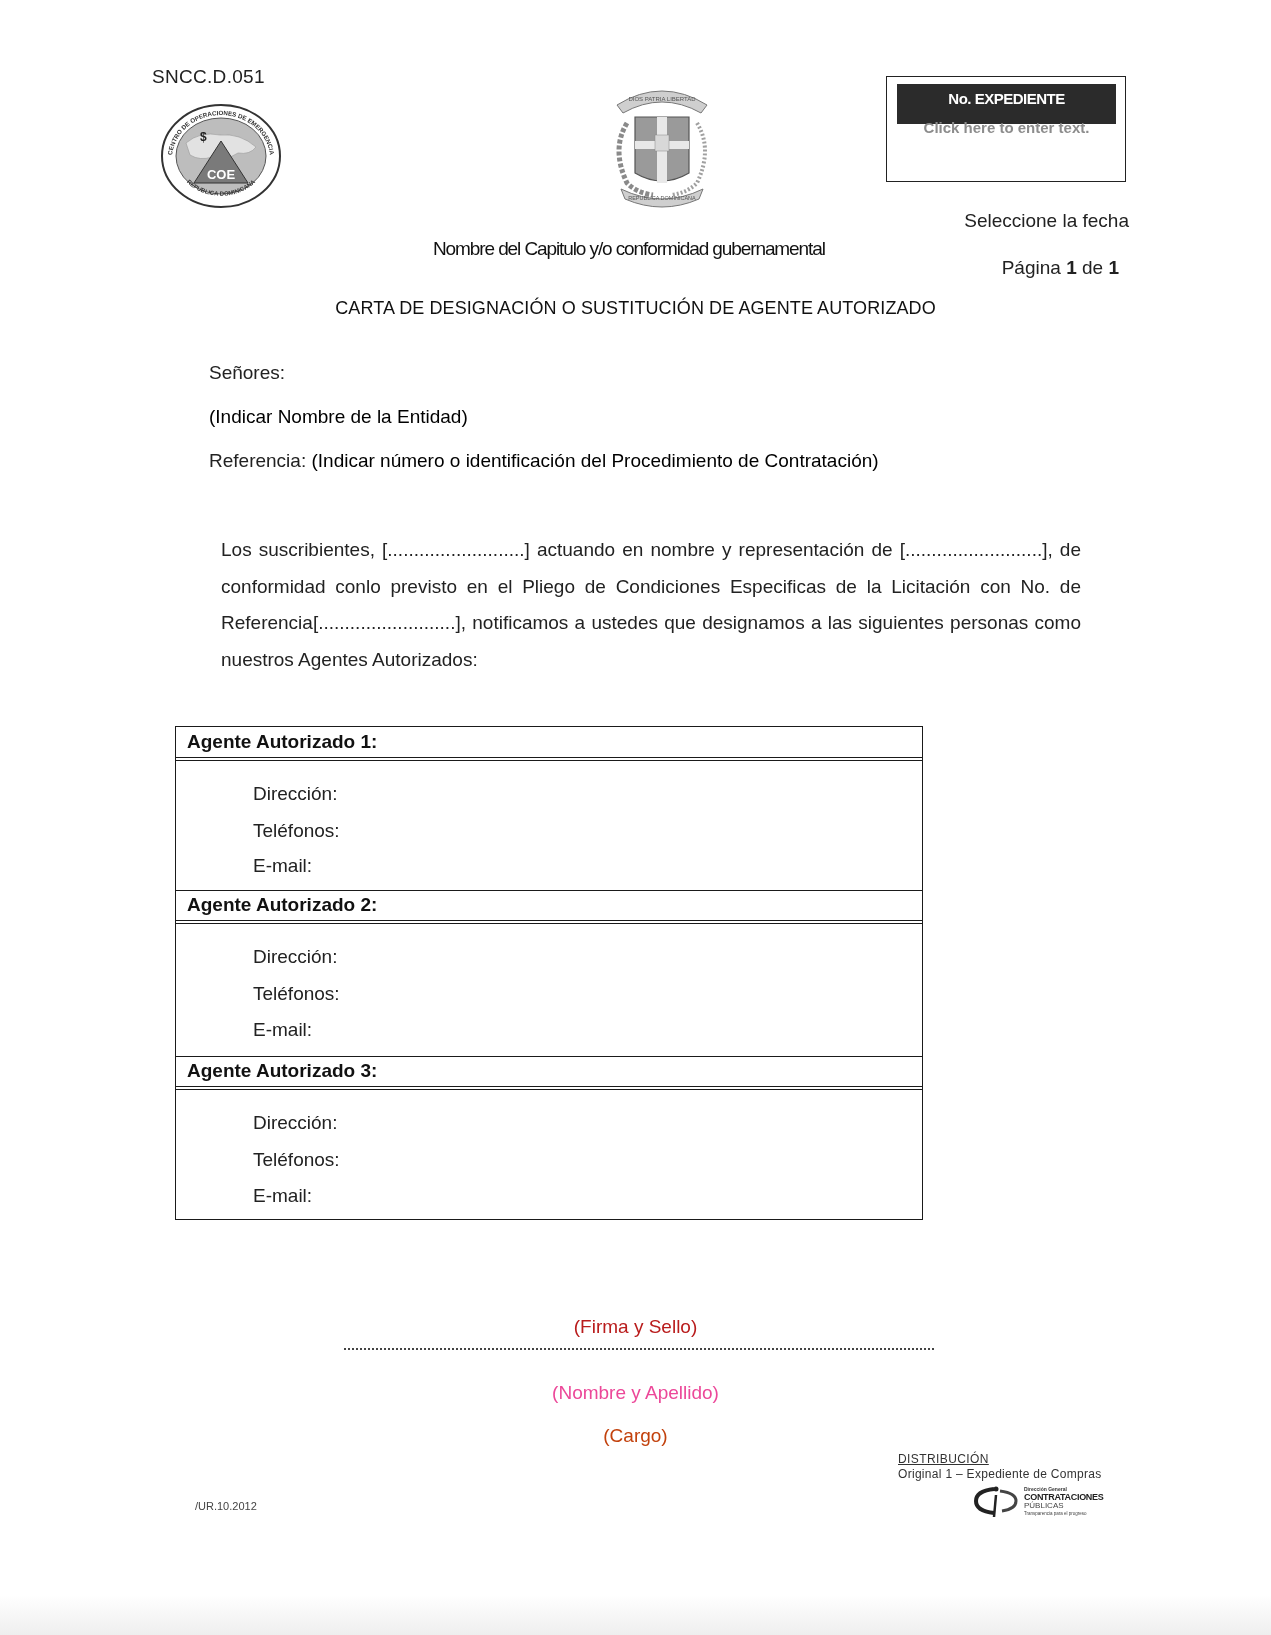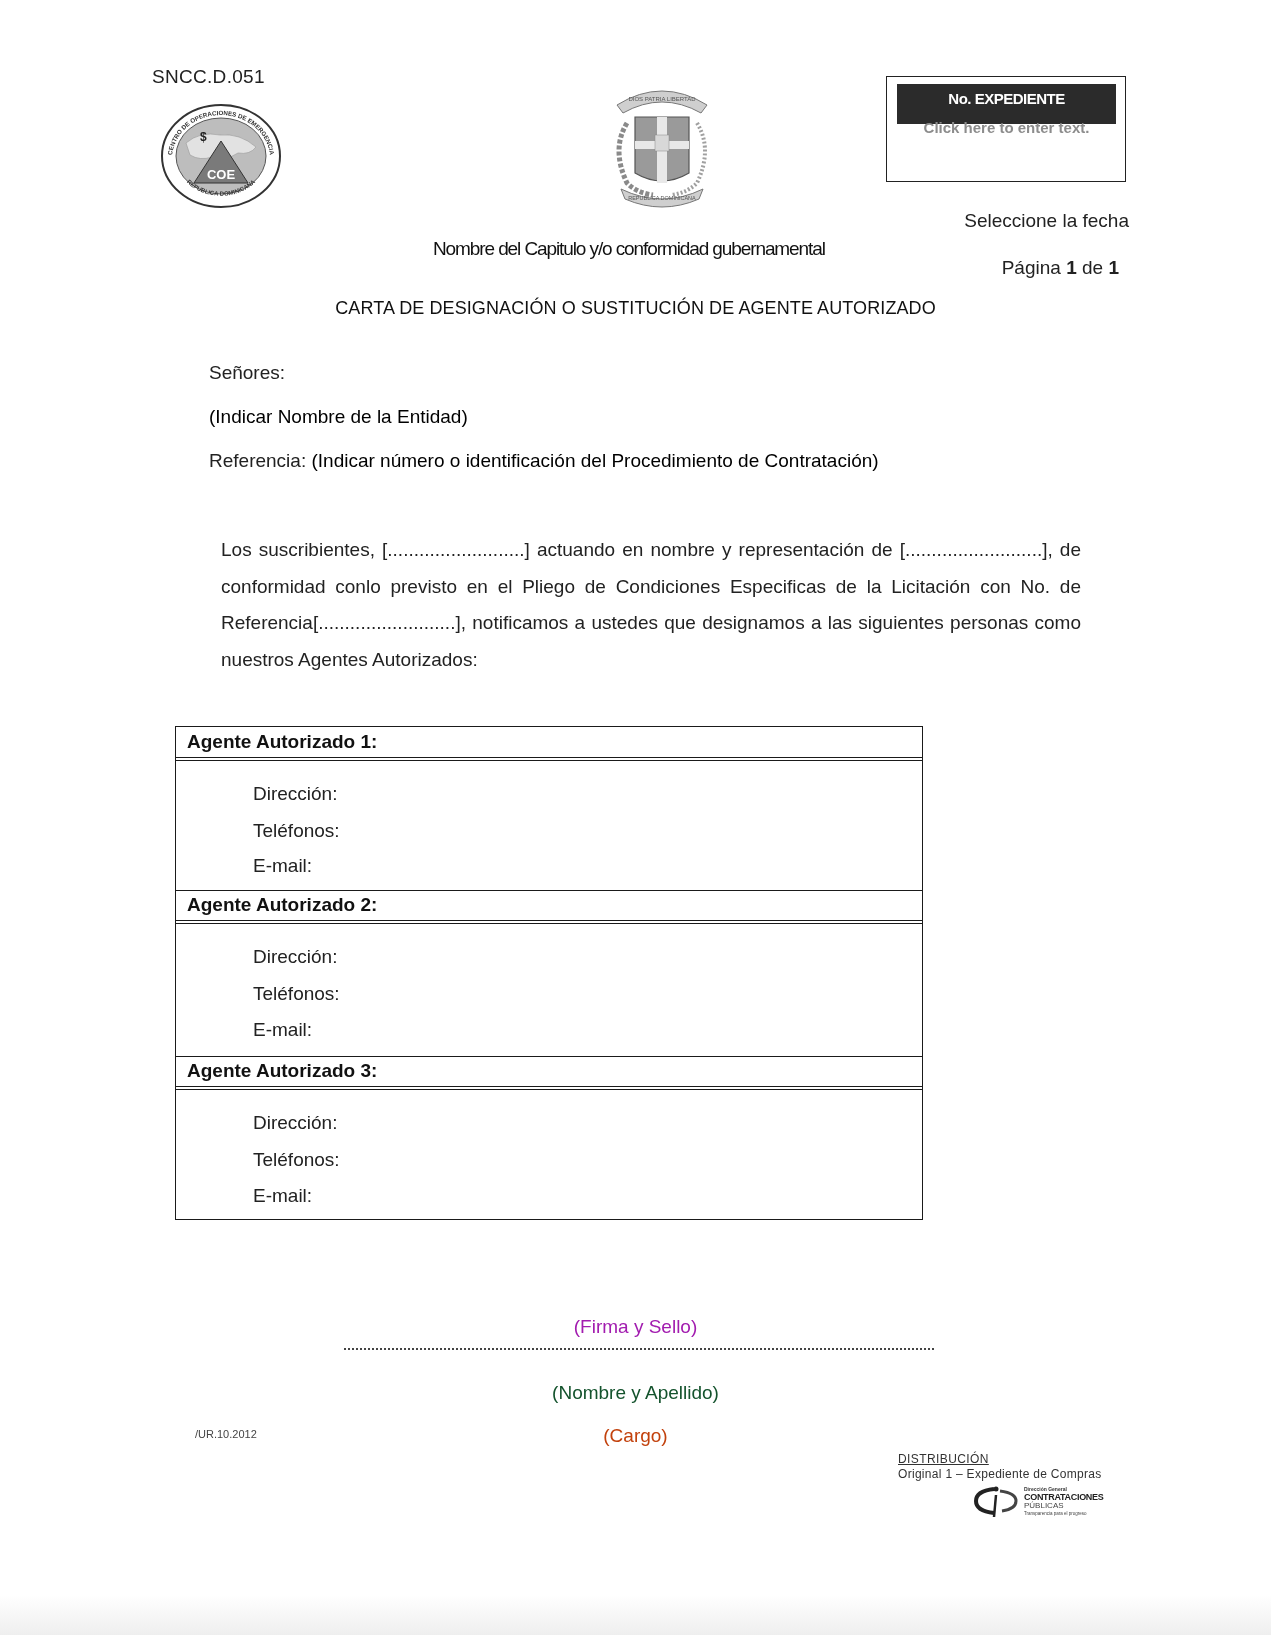--- a/index.html
+++ b/index.html
@@ -72,29 +72,29 @@
     font-weight: bold; font-size: 19px; line-height: 30px; padding-left: 11px;
     color: #111; box-sizing: border-box;
   }
   .agent-header::after {
     content: ""; position: absolute; left: 0; right: 0; bottom: -4px; height: 4px;
     border-top: 1.5px solid #1a1a1a; border-bottom: 1.5px solid #1a1a1a; box-sizing: border-box;
   }
   .agent-sep { position: absolute; left: 0; right: 0; height: 0; border-top: 1.5px solid #1a1a1a; }
   .agent-field { position: absolute; left: 77px; font-size: 19px; color: #222; }
 
-  #signature-label { left: 0; right: 0; top: 1316px; text-align: center; font-size: 19px; color: #a21caf; }
+  #signature-label { left: 0; right: 0; top: 1316px; text-align: center; font-size: 19px; color: #b91c1c; }
   #signature-line {
     left: 344px; top: 1348px; width: 590px; height: 0;
     border-top: 2px dotted #444;
   }
-  #name-label { left: 0; right: 0; top: 1382px; text-align: center; font-size: 19px; color: #14532d; }
+  #name-label { left: 0; right: 0; top: 1382px; text-align: center; font-size: 19px; color: #ec4899; }
   #position-label { left: 0; right: 0; top: 1425px; text-align: center; font-size: 19px; color: #c2410c; }
 
-  #revision-code { left: 195px; top: 1428px; font-size: 11px; color: #444; }
+  #revision-code { left: 195px; top: 1500px; font-size: 11px; color: #444; }
 
   #distribution-title { left: 898px; top: 1452px; font-size: 12px; color: #333; text-decoration: underline; letter-spacing: 0.4px; }
   #distribution-line { left: 898px; top: 1467px; font-size: 12px; color: #333; letter-spacing: 0.3px; }
   #dgcp-logo { left: 972px; top: 1483px; width: 135px; height: 36px; }
 </style>
 </head>
 <body>
 
 <div class="bottom-shade"></div>
 

